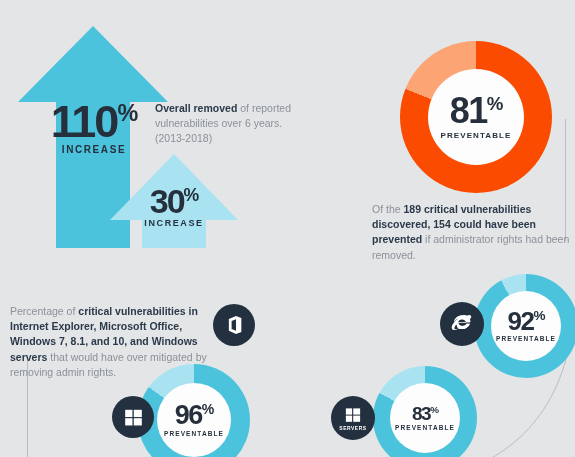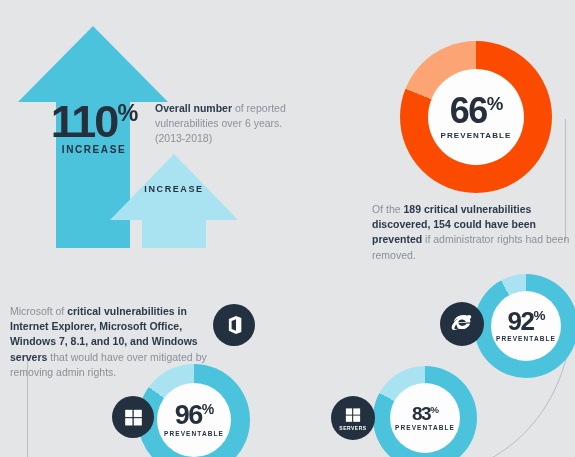--- a/index.html
+++ b/index.html
@@ -76,44 +76,47 @@
     </div>
     <div class="incr">INCREASE</div>
   </div>
 
   <div class="arrow-wrap" style="left:110px;top:133px;width:128px;height:94px;">
     <svg class="arrow-svg" width="128" height="94" viewBox="0 0 128 94">
       <polygon points="64,0 128,66 96,66 96,94 32,94 32,66 0,66" fill="#a9e3f2"></polygon>
     </svg>
   </div>
   <div class="arrow-label" style="left:112px;top:163px;width:124px;">
+    <div class="big-num" style="font-size:34px;">
+      <span>30</span><span class="pct-sup">%</span>
+    </div>
     <div class="incr" style="font-size:9px;">INCREASE</div>
   </div>
 
   <div class="note" style="left:155px;top:80px;width:160px;">
-    <b>Overall number</b><span> of reported vulnerabilities over 6 years. (2013-2018)</span>
+    <b>Overall removed</b><span> of reported vulnerabilities over 6 years. (2013-2018)</span>
   </div>
 
 
   <div class="donut" style="left:400px;top:20px;width:152px;height:152px;
               background:conic-gradient(#fa4b00 0deg 291.6deg, #fca474 291.6deg 360deg);">
     <div class="hole" style="left:28px;top:28px;width:96px;height:96px;">
       <div class="d-num" style="font-size:36px;">
-        <span>66</span><span class="pct-sup">%</span>
+        <span>81</span><span class="pct-sup">%</span>
       </div>
       <div class="d-lab" style="font-size:8px;margin-top:3px;">PREVENTABLE</div>
     </div>
   </div>
 
   <div class="note" style="left:372px;top:181px;width:210px;line-height:1.45;">
     <span>Of the </span><b>189 critical vulnerabilities discovered, 154 could have been prevented</b><span> if administrator rights had been removed.</span>
   </div>
 
   <div class="note" style="left:10px;top:283px;width:205px;line-height:1.45;">
-    <span>Microsoft of </span><b>critical vulnerabilities in Internet Explorer, Microsoft Office, Windows 7, 8.1, and 10, and Windows servers</b><span> that would have over mitigated by removing admin rights.</span>
+    <span>Percentage of </span><b>critical vulnerabilities in Internet Explorer, Microsoft Office, Windows 7, 8.1, and 10, and Windows servers</b><span> that would have over mitigated by removing admin rights.</span>
   </div>
 
 
   <div class="badge" style="left:213px;top:283px;width:42px;height:42px;">
     <svg width="22" height="22" viewBox="0 0 24 24">
       <path d="M14.2 2.2 L6.4 5.4 L6.4 18.4 L14.2 21.8 L20 19.6 L20 4.4 Z" fill="#ffffff"></path>
       <path d="M14.2 5.6 L9.4 7.6 L9.4 16.3 L14.2 18.3 Z" fill="#22303f"></path>
     </svg>
   </div>
 

